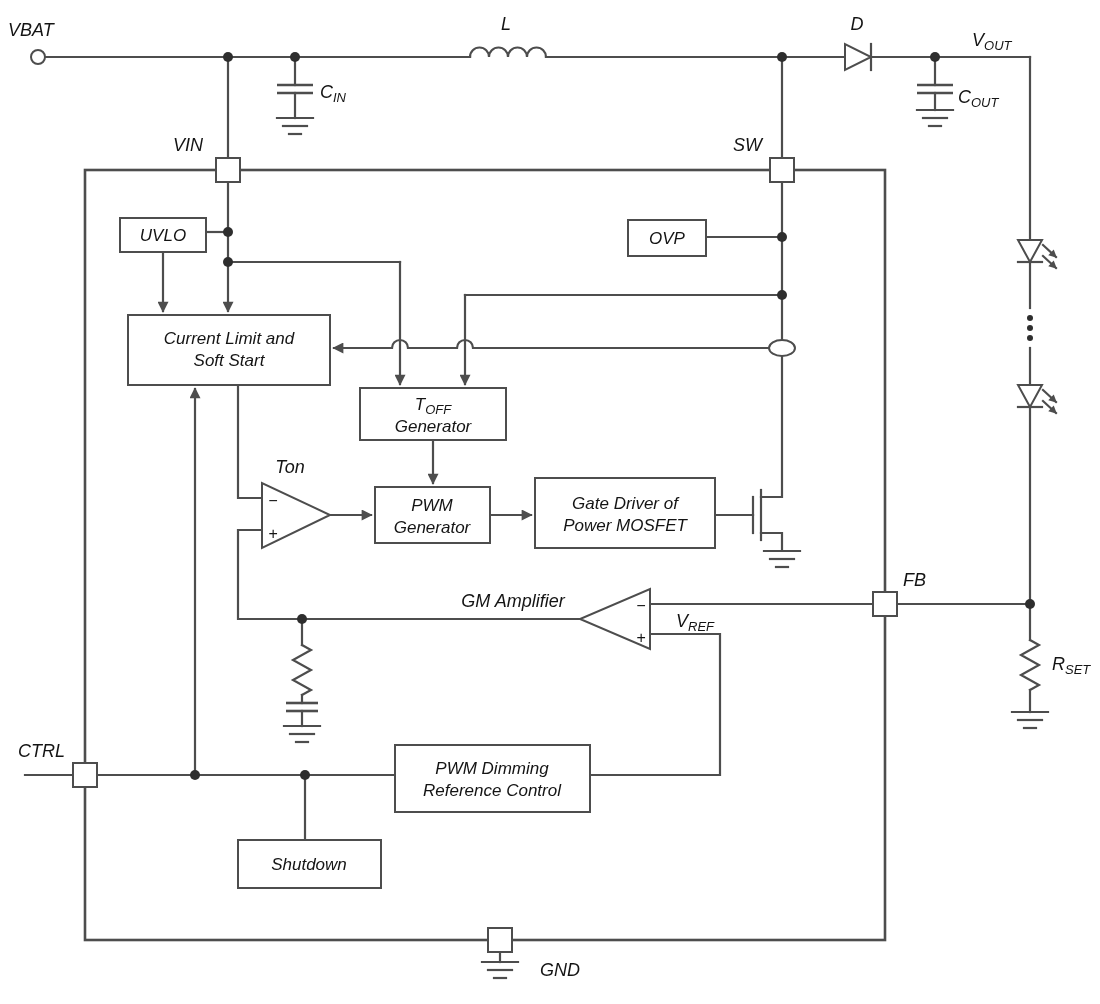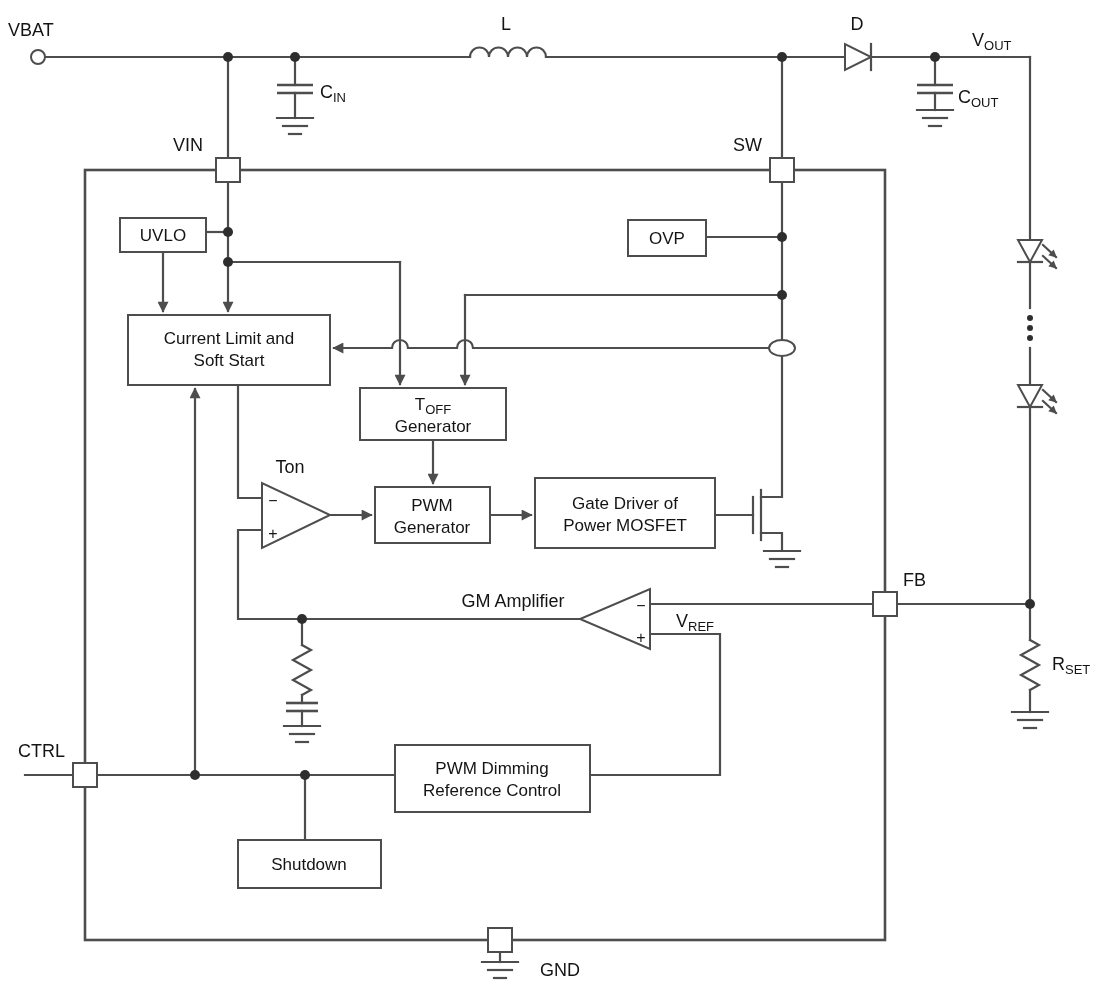--- a/index.html
+++ b/index.html
@@ -1,16 +1,16 @@
 <!DOCTYPE html>
 <html><head>
 <meta charset="utf-8">
 <style>
   html, body { margin: 0; padding: 0; background: #ffffff; }
-  .stage { width: 936px; height: 1004px; position: relative; background: #ffffff; }
+  .stage { width: 936px; height: 1004px; position: relative; background: #ffffff; font-style: italic; }
   svg { display: block; }
   .wire  { stroke: #4d4d4d; stroke-width: 2.2; fill: none; stroke-linecap: square; }
   .plate { stroke: #4d4d4d; stroke-width: 2.6; fill: none; }
   .block { fill: #ffffff; stroke: #4d4d4d; stroke-width: 2; }
   .pin   { fill: #ffffff; stroke: #4d4d4d; stroke-width: 2; }
   .sym   { fill: #ffffff; stroke: #4d4d4d; stroke-width: 2; }
   .dot   { fill: #2e2e2e; stroke: none; }
   .boundary { fill: none; stroke: #4d4d4d; stroke-width: 2.6; }
   text { font-family: "Liberation Sans", sans-serif; fill: #141414; }
   .lbl  { font-size: 18px; }

